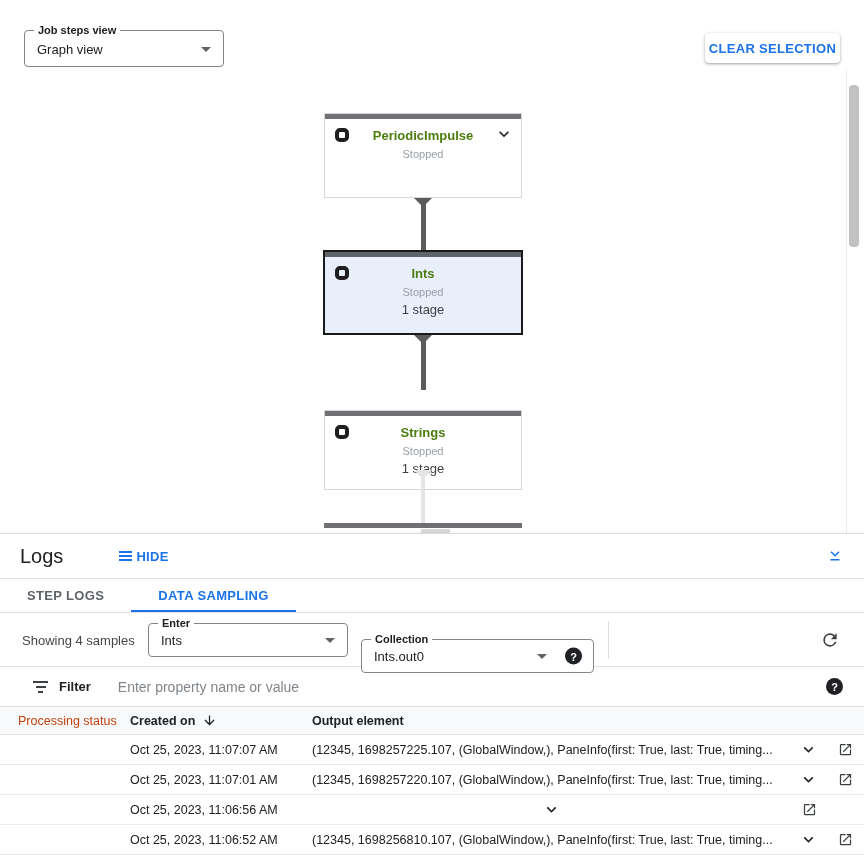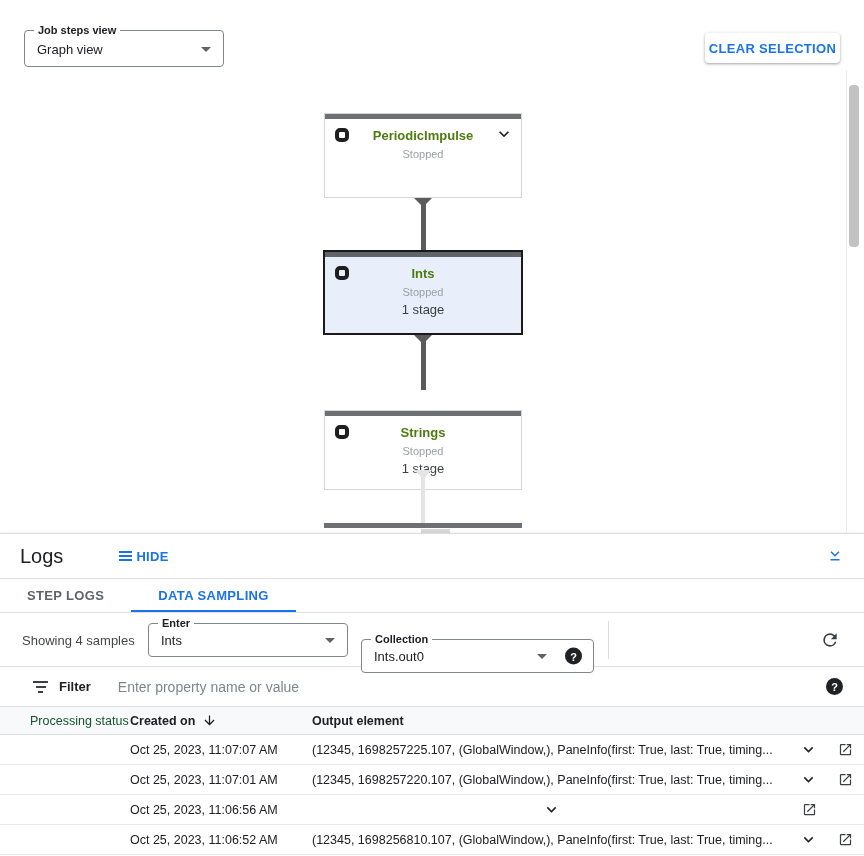--- a/index.html
+++ b/index.html
@@ -79,21 +79,21 @@
   .filter-row { height: 40px; display: flex; align-items: center; padding: 0 21px 0 33px; border-bottom: 1px solid #e0e0e0; }
   .filter-icon { display: flex; flex-direction: column; gap: 3px; align-items: center; margin-right: 11px; }
   .filter-icon i { display: block; height: 2px; background: #3c4043; }
   .filter-icon i:nth-child(1) { width: 15px; } .filter-icon i:nth-child(2) { width: 10px; } .filter-icon i:nth-child(3) { width: 5px; }
   .filter-label { font-size: 13px; font-weight: bold; color: #202124; margin-right: 27px; }
   .filter-input { flex: 1; border: none; outline: none; font-size: 14px; color: #0f766e; font-family: inherit; background: transparent; }
   .filter-input::placeholder { color: #80868b; opacity: 1; }
 
   .tgrid { display: grid; grid-template-columns: 130px 182px 478px 36px auto; align-items: center; }
   .thead { height: 28px; background: #f8f9fa; border-bottom: 1px solid #e0e0e0; font-size: 12.5px; }
-  .th-status { padding-left: 30px; color: #14532d; }
+  .th-status { padding-left: 18px; color: #c2410c; }
   .th-created { color: #202124; font-weight: bold; display: flex; align-items: center; gap: 7px; }
   .sort-icon { color: #202124; line-height: 0; cursor: pointer; }
   .th-output { color: #202124; font-weight: bold; }
   .trow { height: 30px; border-bottom: 1px solid #e9eaec; font-size: 12.5px; color: #202124; }
   .cell-status { padding-left: 22px; }
   .dot { width: 10px; height: 10px; border-radius: 50%; background: #474747; }
   .cell-output { white-space: nowrap; overflow: hidden; text-overflow: ellipsis; padding-right: 14px; }
   .row-chevron { justify-self: center; color: #202124; cursor: pointer; background: none; border: none; line-height: 0; }
   .row-open { padding-left: 12px; color: #3c4043; cursor: pointer; background: none; border: none; line-height: 0; justify-self: start; }
 </style>

